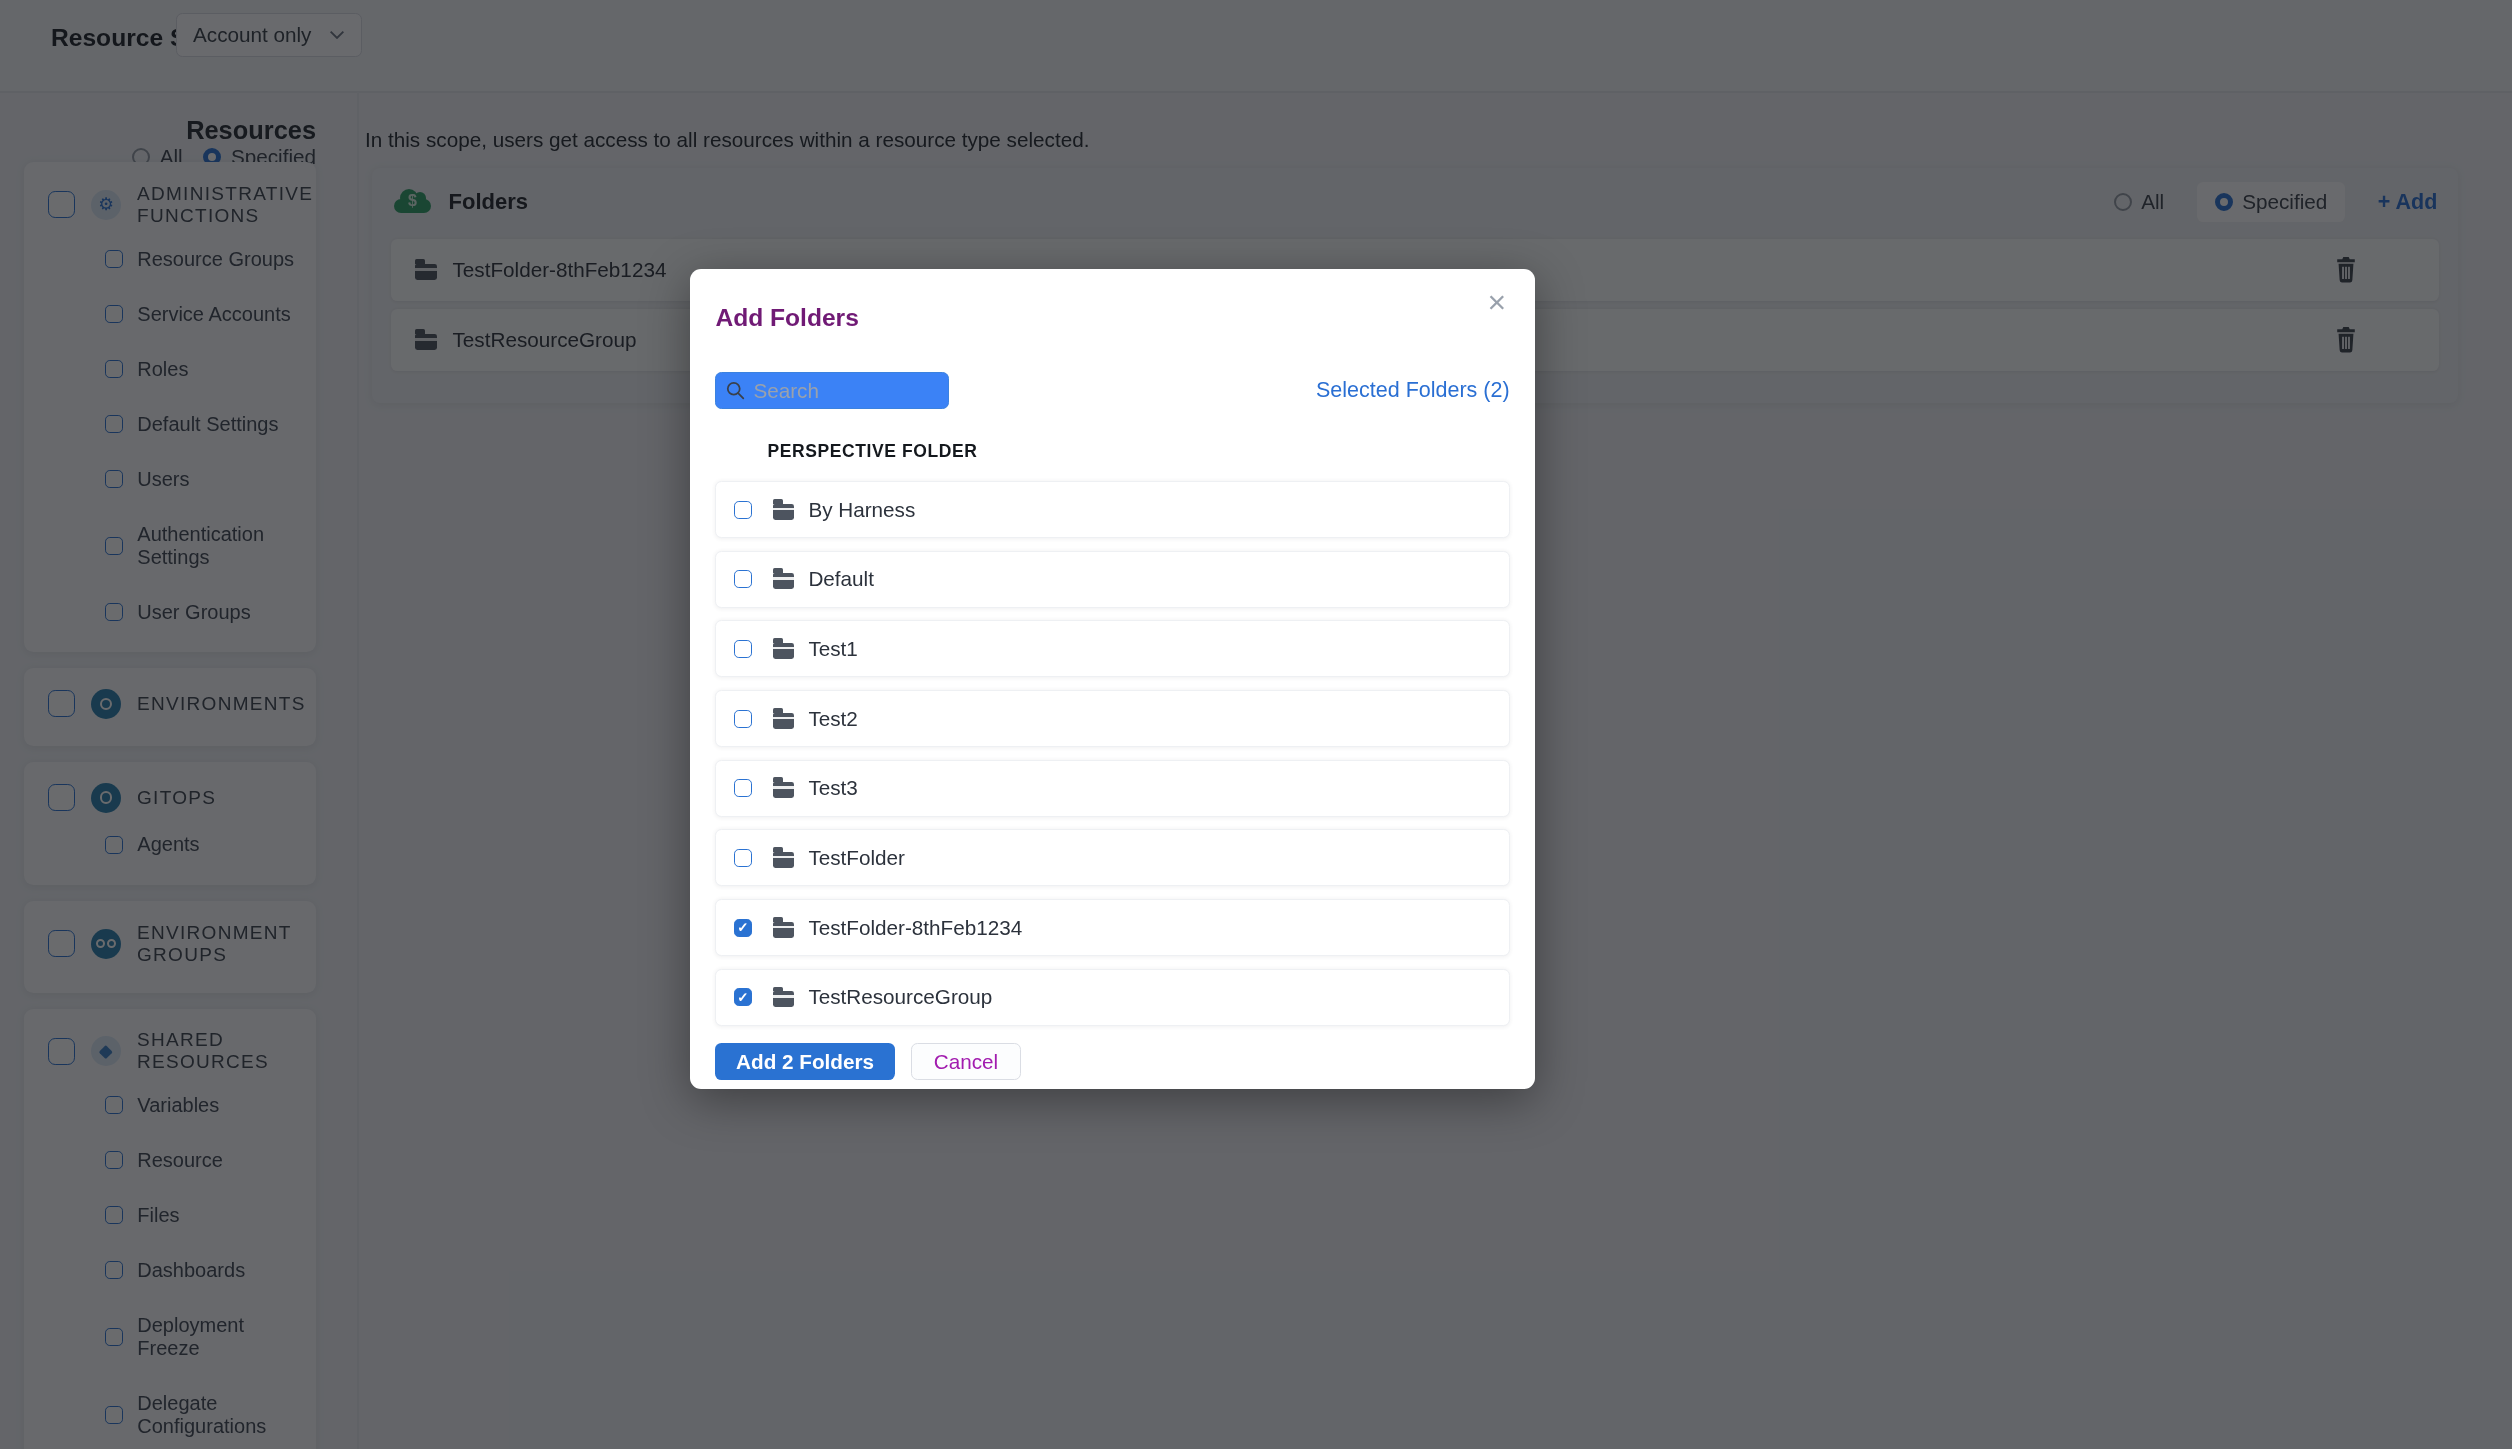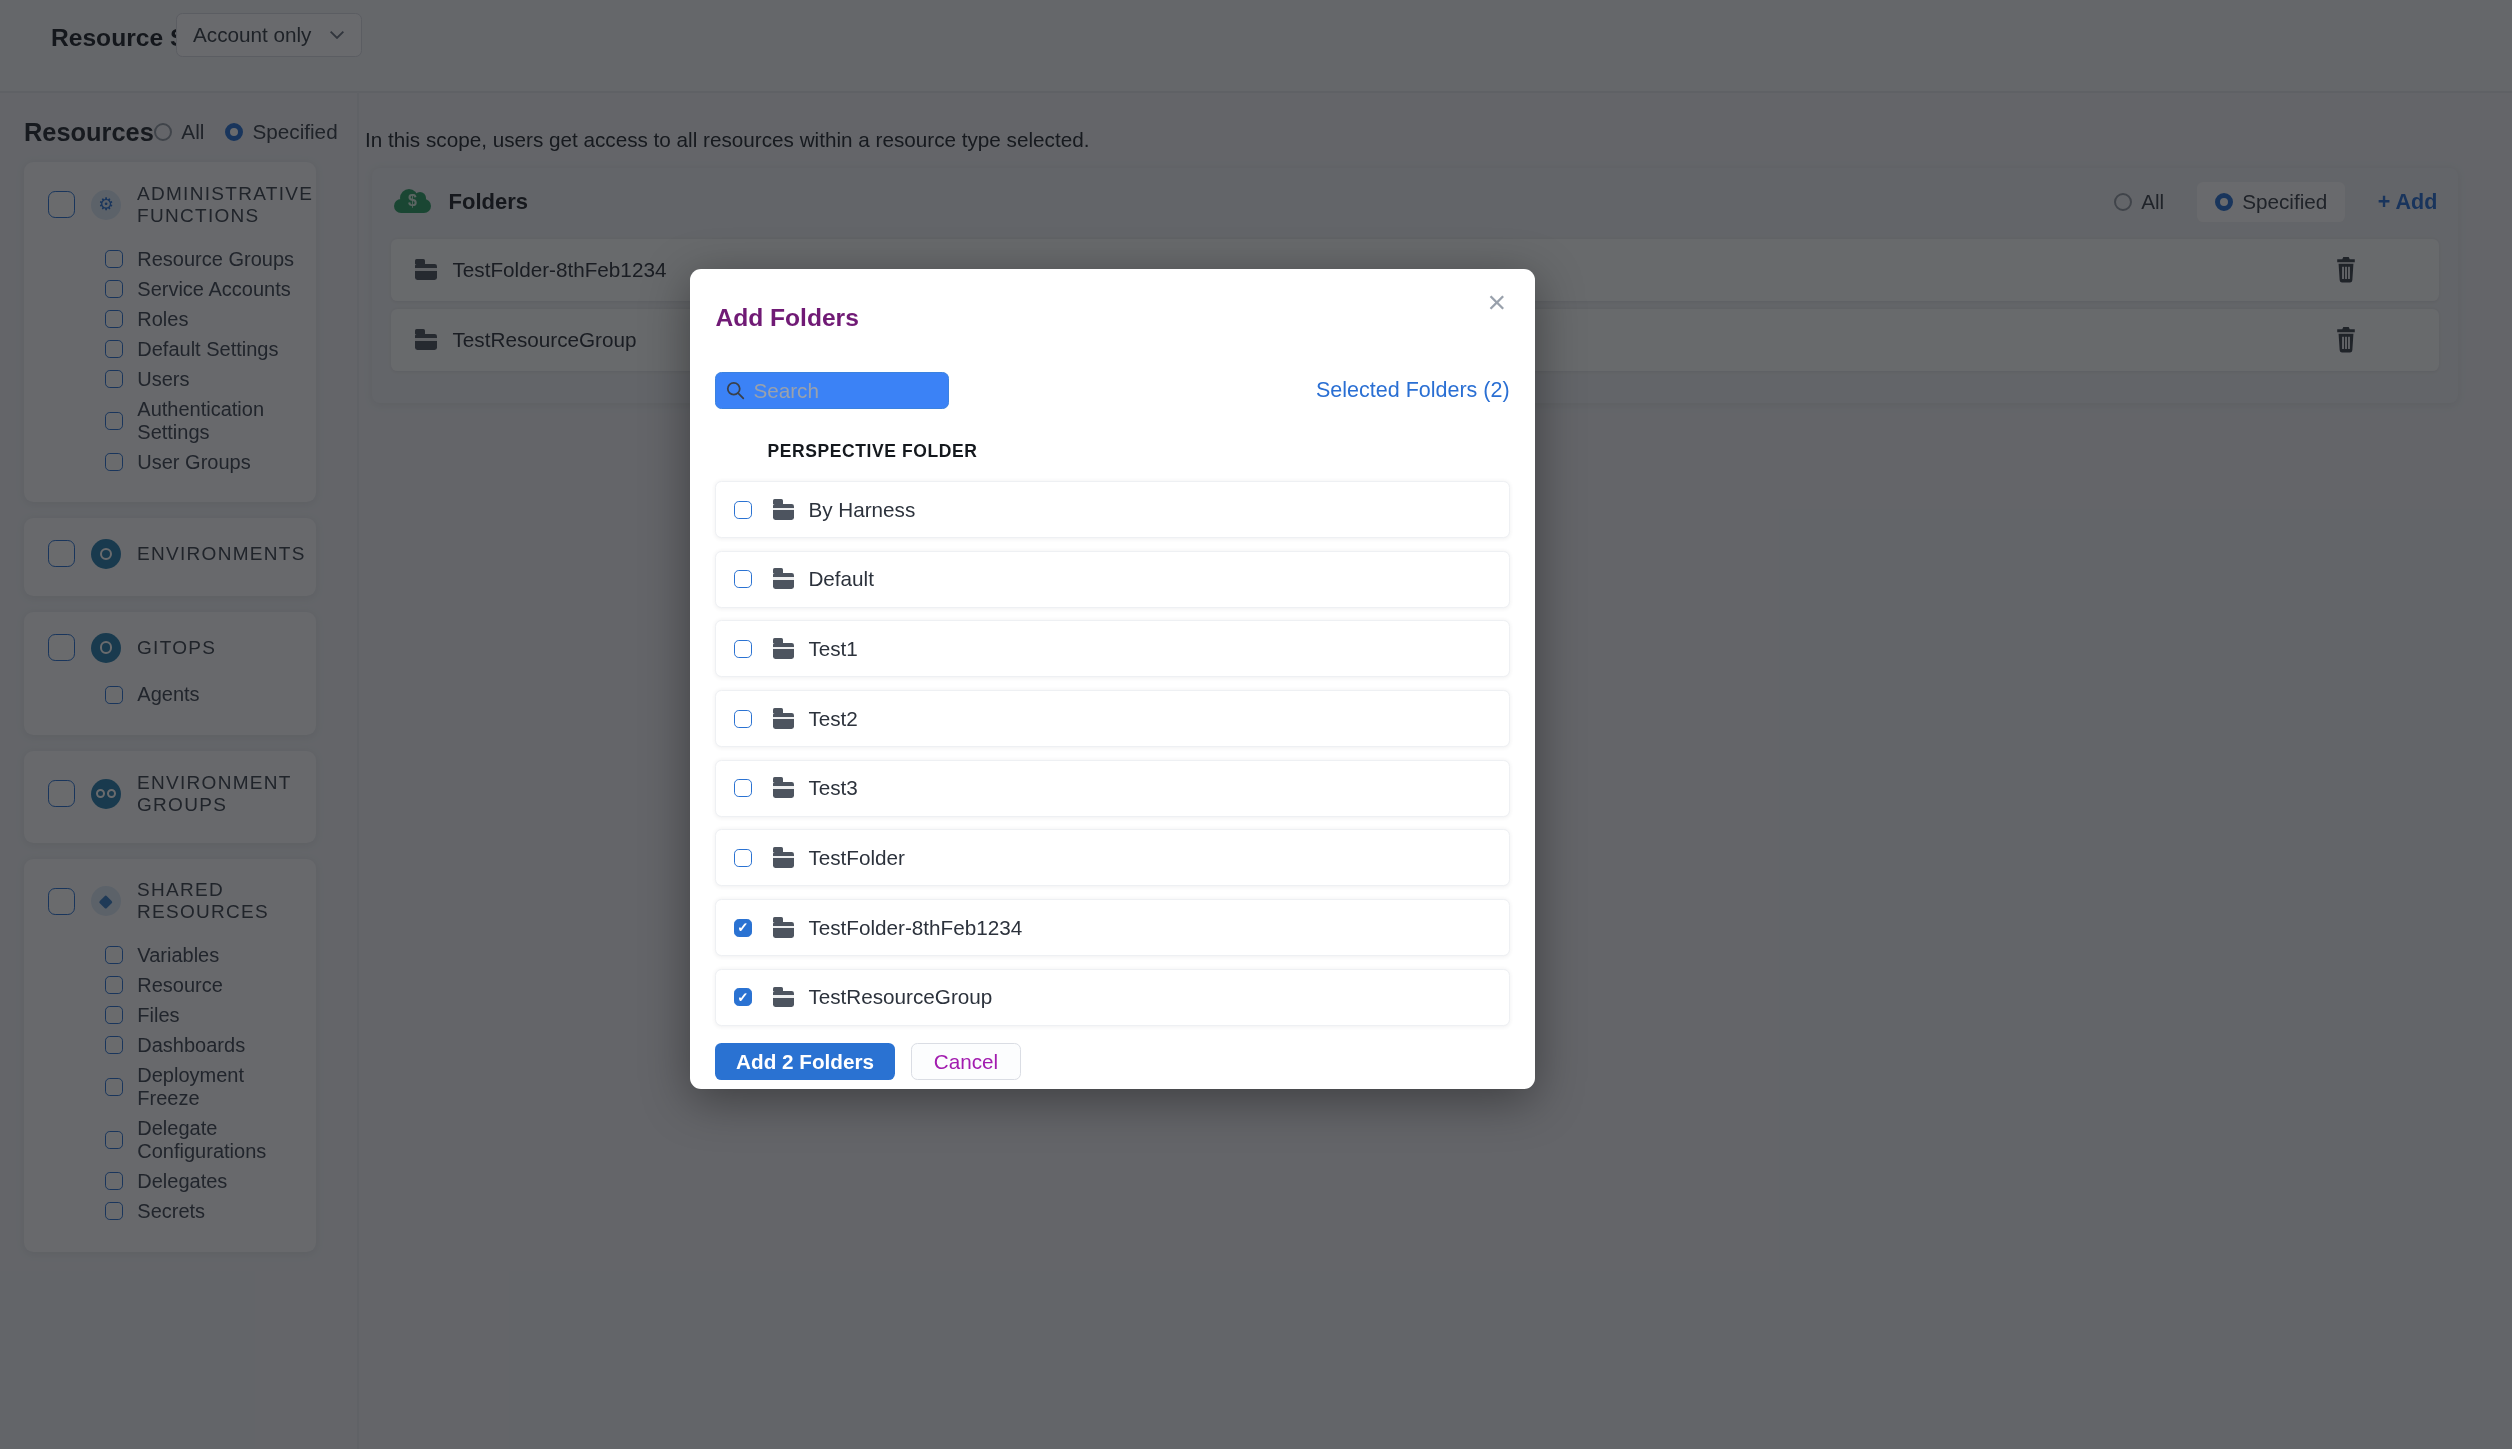--- a/index.html
+++ b/index.html
@@ -18,21 +18,21 @@
     position:absolute; left:176px; top:12.7px; height:44px; min-width:127px;
     background:#fbfcfe; border:0.8px solid #d7dae1; border-radius:6.4px;
     display:flex; align-items:center; gap:17.5px; padding:0 16px;
     font-size:20.7px; color:#383f49; cursor:pointer;
   }
   .top-divider { position:absolute; left:0; top:91px; width:2512px; height:1.6px; background:#e2e5eb; }
   .side-divider { position:absolute; left:357px; top:92px; width:1.6px; height:1357px; background:#e4e7ec; }
 
   
   .sidebar { position:absolute; left:24px; top:116px; width:292px; }
-  .sidebar-head { display:flex; align-items:center; height:32px; }
+  .sidebar-head { display:flex; align-items:flex-end; height:32px;flex-direction:column; }
   .sidebar-head .res-title { font-size:25.4px; font-weight:700; color:#262c34; }
   .radio-group { margin-left:auto; display:flex; align-items:center; gap:20.7px; }
   .radio-opt { display:flex; align-items:center; gap:9.5px; cursor:pointer; }
   .radio { width:18px; height:18px; border-radius:50%; border:2px solid #9198a3; background:transparent; }
   .radio.selected { border:5.6px solid #2a72d2; background:#ffffff; }
   .radio-label { font-size:20.7px; color:#3c424d; }
 
   .sgroups { margin-top:14.3px; display:flex; flex-direction:column; gap:16px; }
   .sgroup {
     background:#f9fafc; border-radius:9.5px; padding:20.7px 19px 27px 24px;
@@ -56,21 +56,21 @@
   .ring { width:12.7px; height:12.7px; border:2.4px solid #ffffff; border-radius:50%; }
   .ring.sm { width:9.5px; height:9.5px; border-width:2px; }
   .diamond { width:9.5px; height:9.5px; background:#3b7fc4; transform:rotate(45deg); border-radius:1.6px; }
   .rings2 { display:flex; gap:1.6px; }
 
   .cloud { position:relative; width:37px; height:13.5px; border-radius:8px; background:#2f9e68; margin-top:8px; }
   .cloud::before { content:""; position:absolute; left:6.4px; top:-10.3px; width:18px; height:18px; border-radius:50%; background:#2f9e68; }
   .cloud::after { content:""; position:absolute; right:4.8px; top:-7.2px; width:12.7px; height:12.7px; border-radius:50%; background:#2f9e68; }
   .cloud .dollar { position:absolute; left:0; right:0; top:-7.2px; text-align:center; font-size:16px; font-weight:700; color:#d8efe2; z-index:2; }
 
-  .sitems { margin:20.7px 0 1.6px 57px; display:flex; flex-direction:column; gap:7px; }
+  .sitems { margin:20.7px 0 1.6px 57px; display:flex; flex-direction:column; gap:32px; }
   .sitem { display:flex; align-items:center; gap:14.3px; }
   .ilabel { font-size:20px; color:#414855; }
 
   
   .main-info { position:absolute; left:365px; top:128px; font-size:20.7px; color:#262b33; }
   .folders-card {
     position:absolute; left:372px; top:168px; width:2086px; height:235px;
     background:#edeff3; border-radius:8px; box-shadow:0 1.6px 8px rgba(80,86,102,0.10);
   }
   .fc-header { display:flex; align-items:center; height:68px; padding:0 20.7px 0 22px; }

